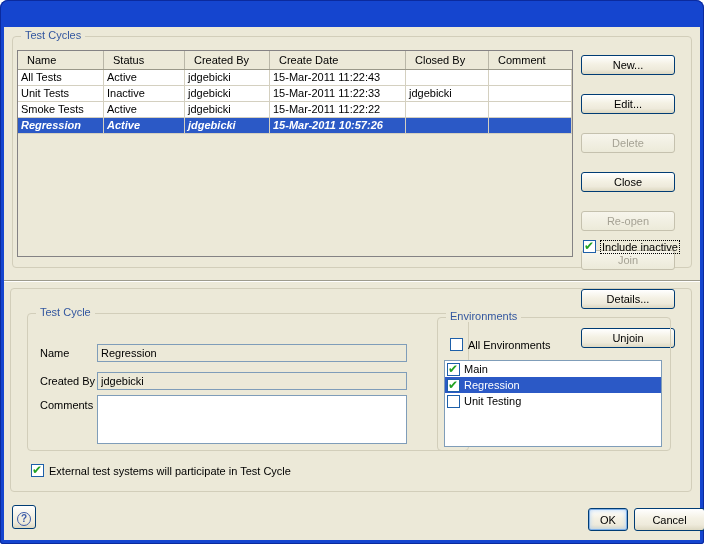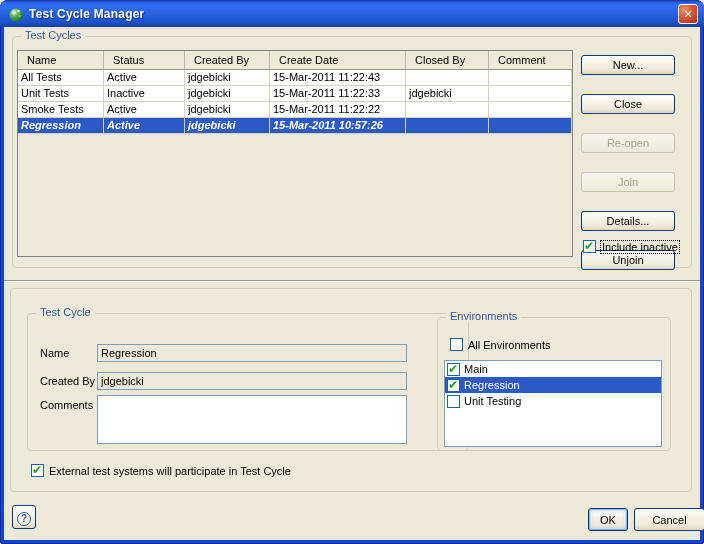--- a/index.html
+++ b/index.html
@@ -110,39 +110,20 @@
     color:#3c5ba8; font-size:10px; font-weight:bold; line-height:12px; margin-top:3px;
   }
   .ok-btn{ position:absolute; left:584px; top:481px; width:40px; height:23px; line-height:20px; }
   .cancel-btn{ position:absolute; left:630px; top:481px; width:71px; height:23px; line-height:20px; }
 </style>
 </head>
 <body>
 
 <div class="window">
 
-  <div class="titlebar">
-    <svg class="title-icon" viewBox="0 0 16 16">
-      <defs>
-        <radialGradient id="ball" cx="35%" cy="30%" r="75%">
-          <stop offset="0%" stop-color="#cdeab4"></stop>
-          <stop offset="45%" stop-color="#57b24e"></stop>
-          <stop offset="100%" stop-color="#1d6e28"></stop>
-        </radialGradient>
-      </defs>
-      <circle cx="8" cy="9" r="6.6" fill="url(#ball)"></circle>
-      <circle cx="6" cy="6.5" r="2" fill="#dff3cd" opacity="0.85"></circle>
-      <circle cx="10.5" cy="5" r="1.3" fill="#eef9e2" opacity="0.9"></circle>
-      <circle cx="11.5" cy="10" r="1" fill="#a8d88f" opacity="0.8"></circle>
-    </svg>
-    <span class="title-text">Test Cycle Manager</span>
-    <div class="close-btn">
-      <span>✕</span>
-    </div>
-  </div>
 
   <div class="client">
 
     <div class="groupbox" style="left:8px; top:9px; width:680px; height:232px;">
       <span class="grouplabel">Test Cycles</span>
 
       <div class="tc-table">
         <div class="thead">
           <div class="th c0">Name</div>
           <div class="th c1">Status</div>
@@ -181,20 +162,22 @@
           <div class="td c1">Active</div>
           <div class="td c2">jdgebicki</div>
           <div class="td c3">15-Mar-2011 10:57:26</div>
           <div class="td c4"></div>
           <div class="td c5"></div>
         </div>
       </div>
 
       <div class="btn-col">
         <button class="xp-btn">New...</button>
+        <button class="xp-btn">Edit...</button>
+        <button class="xp-btn disabled">Delete</button>
         <button class="xp-btn">Close</button>
         <button class="xp-btn disabled">Re-open</button>
         <button class="xp-btn disabled">Join</button>
         <button class="xp-btn">Details...</button>
         <button class="xp-btn">Unjoin</button>
       </div>
 
       <div class="cbrow" style="position:absolute; left:570px; top:203px;">
         <span class="checkbox">
             <span class="check">✔</span>

